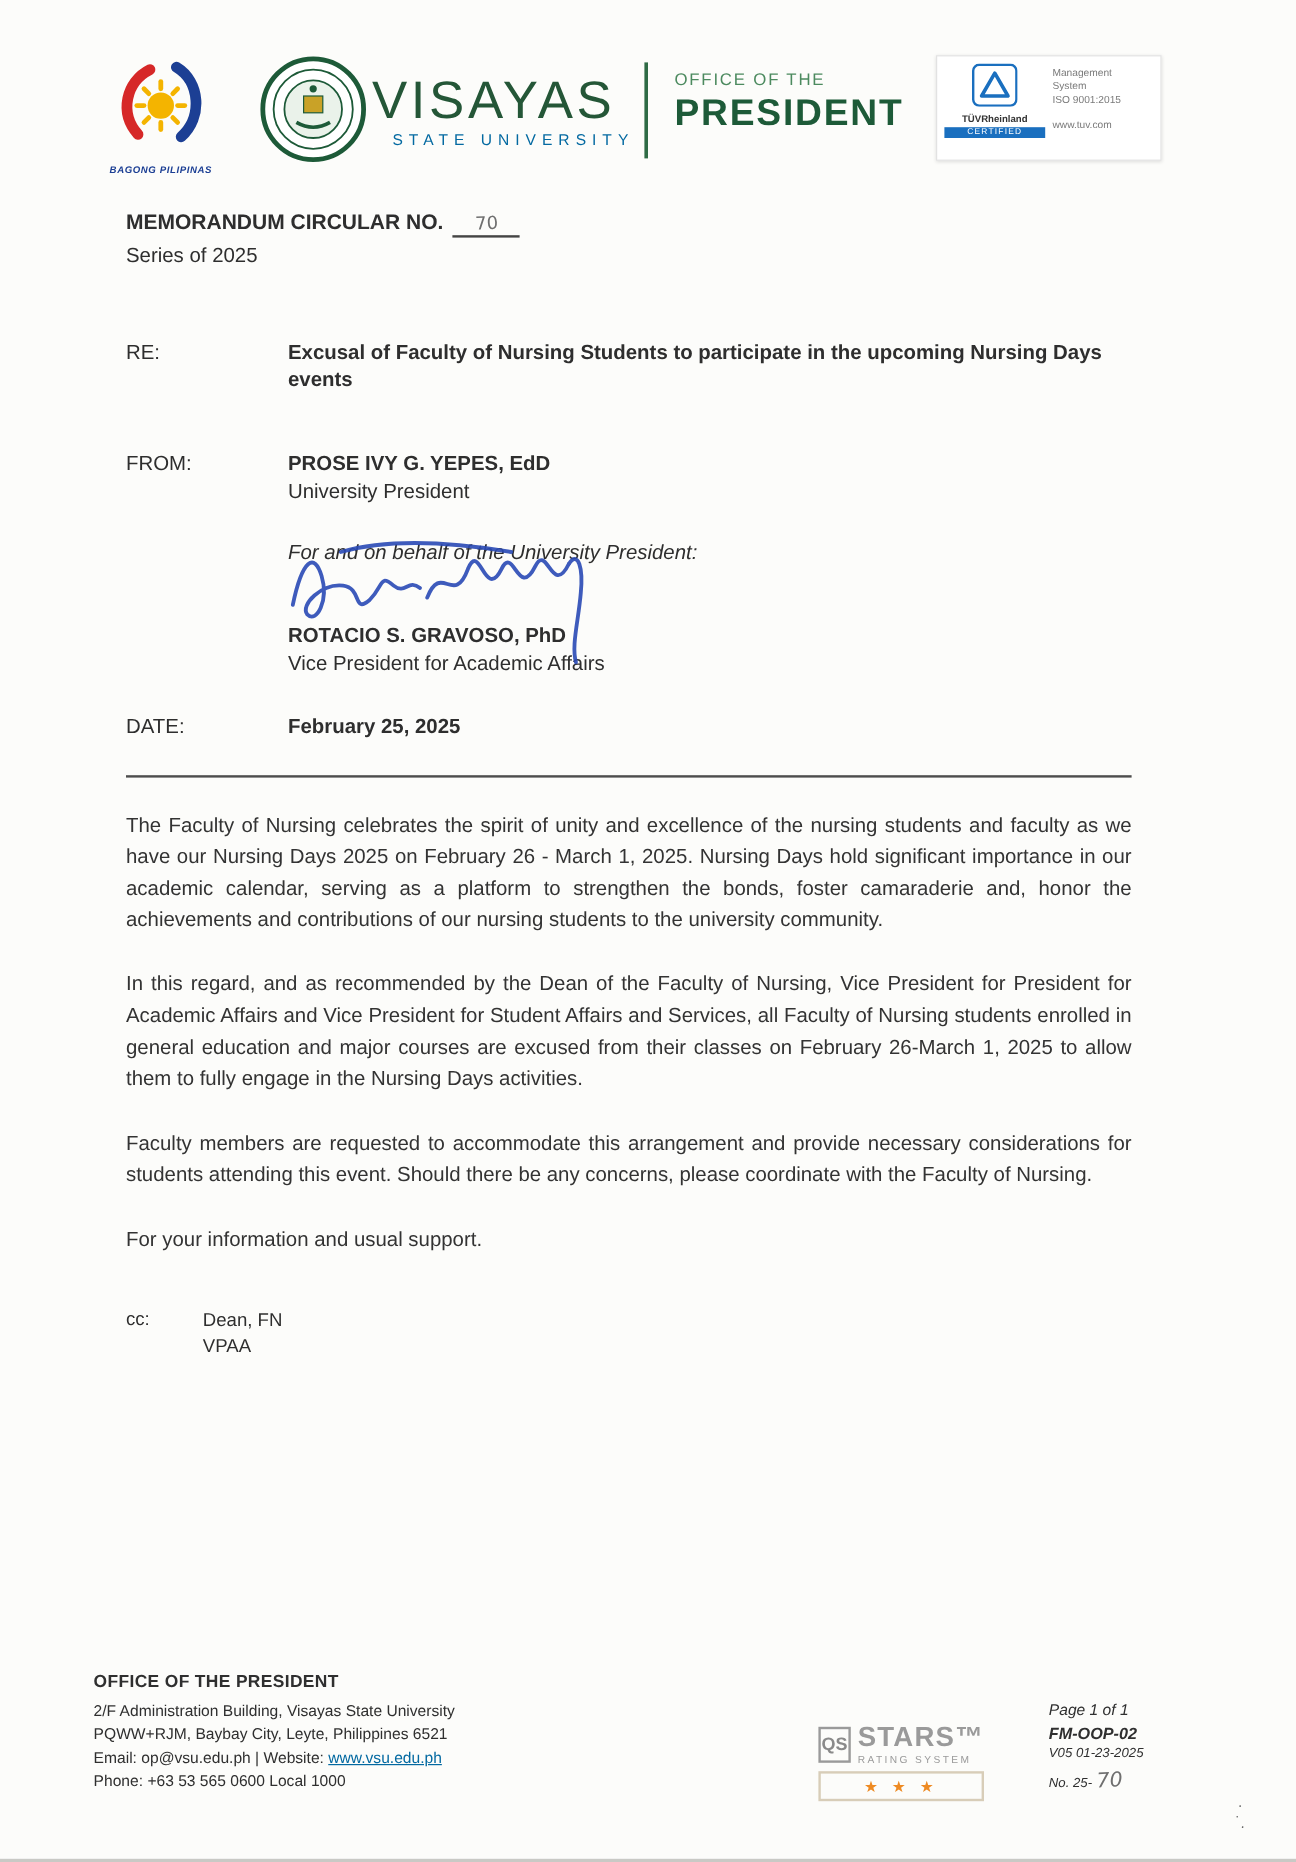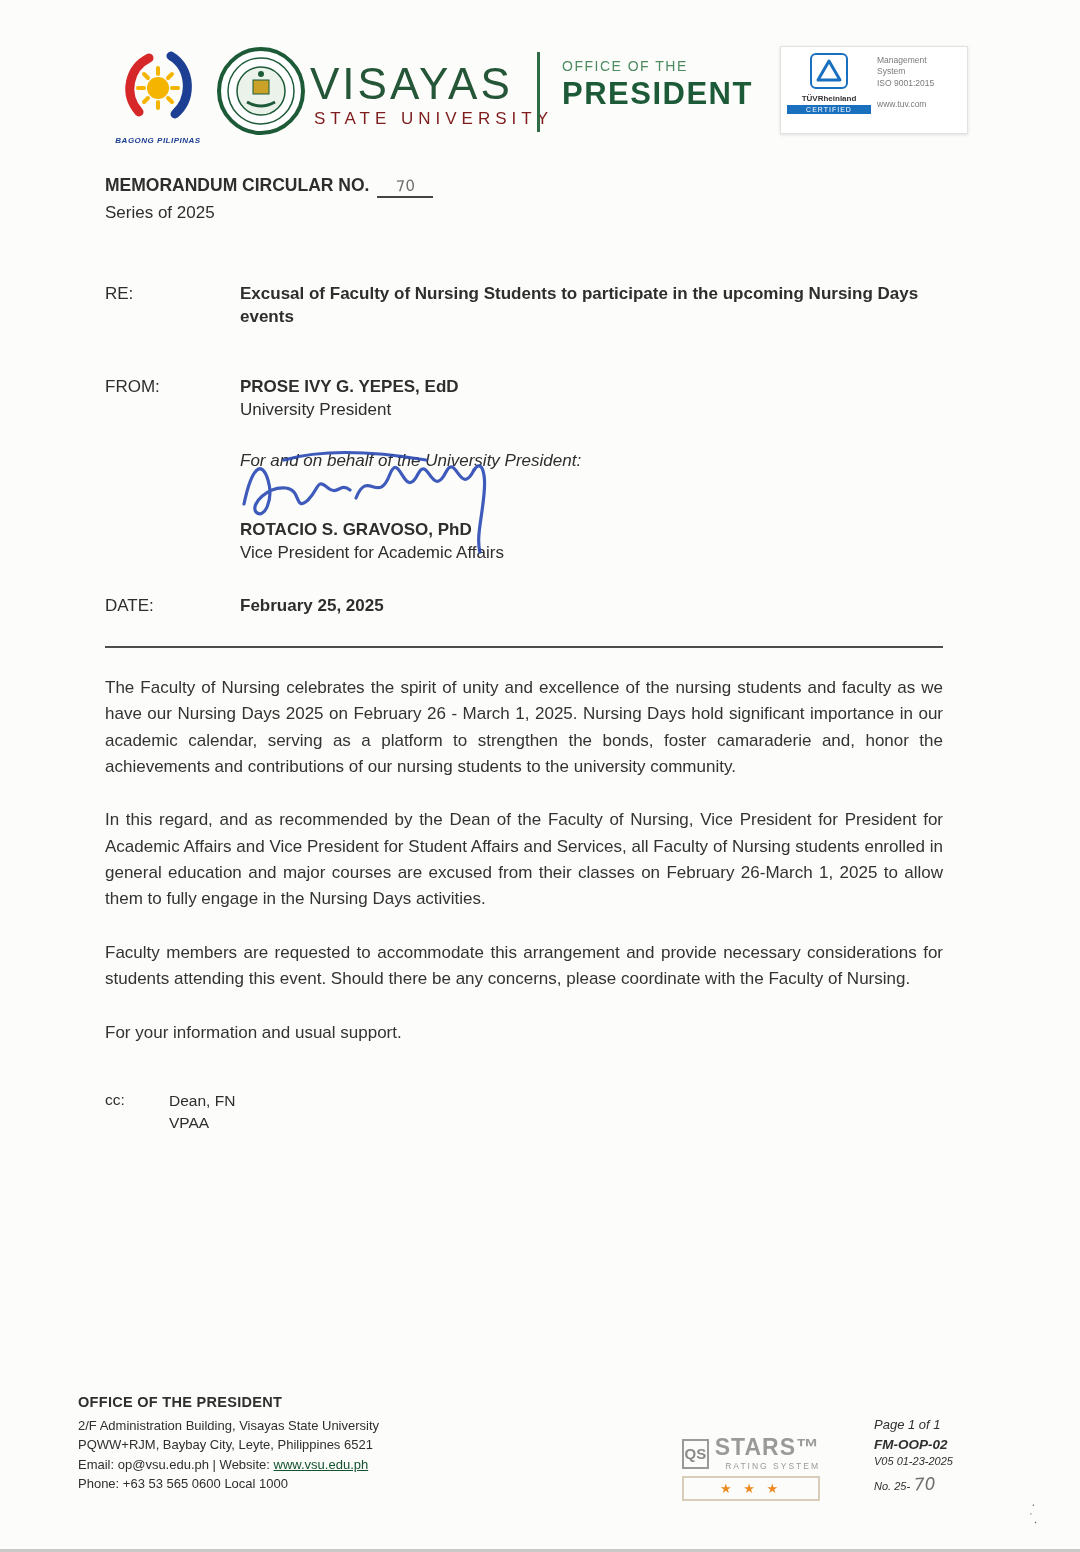--- a/index.html
+++ b/index.html
@@ -11,26 +11,26 @@
   }
   .page {
     position: relative;
     width: 1080px;
     height: 1552px;
     background: #fcfcfa;
     overflow: hidden;
   }
   
   .letterhead { position:absolute; top:0; left:0; width:100%; height:170px; }
-  .bp-logo { position:absolute; left:106px; top:50px; width:104px; text-align:center; }
+  .bp-logo { position:absolute; left:82px; top:50px; width:104px; text-align:center; }
   .bp-label { font-size:8px; font-weight:bold; font-style:italic; color:#1c3f94; letter-spacing:.5px; margin-top:2px; }
   .vsu-seal { position:absolute; left:216px; top:46px; }
   .wordmark { position:absolute; left:310px; top:62px; }
   .wordmark-name { font-size:44px; letter-spacing:3px; color:#245637; font-weight:500; line-height:1; }
-  .wordmark-sub { font-size:17px; letter-spacing:5px; color:#7f1d1d; margin-top:3px; margin-left:4px; }
+  .wordmark-sub { font-size:13px; letter-spacing:5px; color:#0369a1; margin-top:3px; margin-left:17px; }
   .lh-divider { position:absolute; left:537px; top:52px; width:3px; height:80px; background:#2f6b45; }
   .office-block { position:absolute; left:562px; top:58px; }
   .office-l1 { font-size:14px; color:#4c8a5f; letter-spacing:1.5px; }
   .office-l2 { font-size:31px; font-weight:bold; color:#1d5a38; letter-spacing:1.5px; margin-top:2px; }
   .tuv-badge {
     position:absolute; left:780px; top:46px; width:188px; height:88px;
     background:#ffffff; border:1px solid #e2e2e2; box-shadow:0 1px 3px rgba(0,0,0,.12);
     display:flex; padding:6px;
   }
   .tuv-left { width:84px; text-align:center; }
@@ -58,26 +58,26 @@
   .sig-gap { height:46px; }
   .signature-svg { position:absolute; left:-14px; top:-42px; width:340px; height:150px; z-index:3; pointer-events:none; }
   .rule { border-top:2.5px solid #4d4d4d; margin-top:24px; }
   .body-text p { margin-top:27px; text-align:justify; line-height:1.55; color:#333; }
   .cc-block { display:flex; margin-top:44px; font-size:15.5px; }
   .cc-label { width:64px; flex:0 0 64px; }
   .cc-items div { line-height:1.4; }
   
   .footer-left { position:absolute; left:78px; top:1392px; font-size:13px; line-height:1.5; color:#2f2f2f; }
   .footer-title { font-size:14.5px; font-weight:bold; letter-spacing:.3px; margin-bottom:2px; }
-  .footer-link { color:#14532d; text-decoration:underline; }
+  .footer-link { color:#0369a1; text-decoration:underline; }
   .qs-badge { position:absolute; left:682px; top:1436px; width:138px; text-align:center; }
   .qs-top { display:flex; align-items:center; justify-content:center; gap:6px; }
   .qs-logo { width:30px; height:30px; border:2px solid #9a9a9a; color:#8a8a8a; font-weight:bold; font-size:15px; display:flex; align-items:center; justify-content:center; }
   .qs-name { font-size:23px; font-weight:bold; color:#9a9a9a; letter-spacing:1px; line-height:1; text-align:center; }
-  .qs-sub { font-size:8.5px; color:#9a9a9a; letter-spacing:2px; text-align:right; margin-top:2px; }
+  .qs-sub { font-size:8.5px; color:#9a9a9a; letter-spacing:2px; text-align:left; margin-top:2px; }
   .qs-stars { margin-top:5px; border:2px solid #d8cdb8; padding:3px 0; color:#ee8a22; font-size:13px; letter-spacing:4px; }
   .meta-block { position:absolute; left:874px; top:1416px; font-size:13px; color:#2f2f2f; line-height:1.45; }
   .meta-page { font-style:italic; }
   .meta-form { font-weight:bold; font-style:italic; font-size:13.5px; }
   .meta-ver { font-style:italic; font-size:11px; }
   .meta-no { font-style:italic; font-size:11px; margin-top:2px; }
   .meta-no .handwritten { font-size:17px; margin-left:4px; }
   .scan-mark { position:absolute; left:1030px; top:1498px; color:#555; font-size:12px; letter-spacing:2px; transform:rotate(12deg); }
   .scan-edge { position:absolute; left:0; bottom:0; width:100%; height:3px; background:#c9c9c5; }
 </style>

